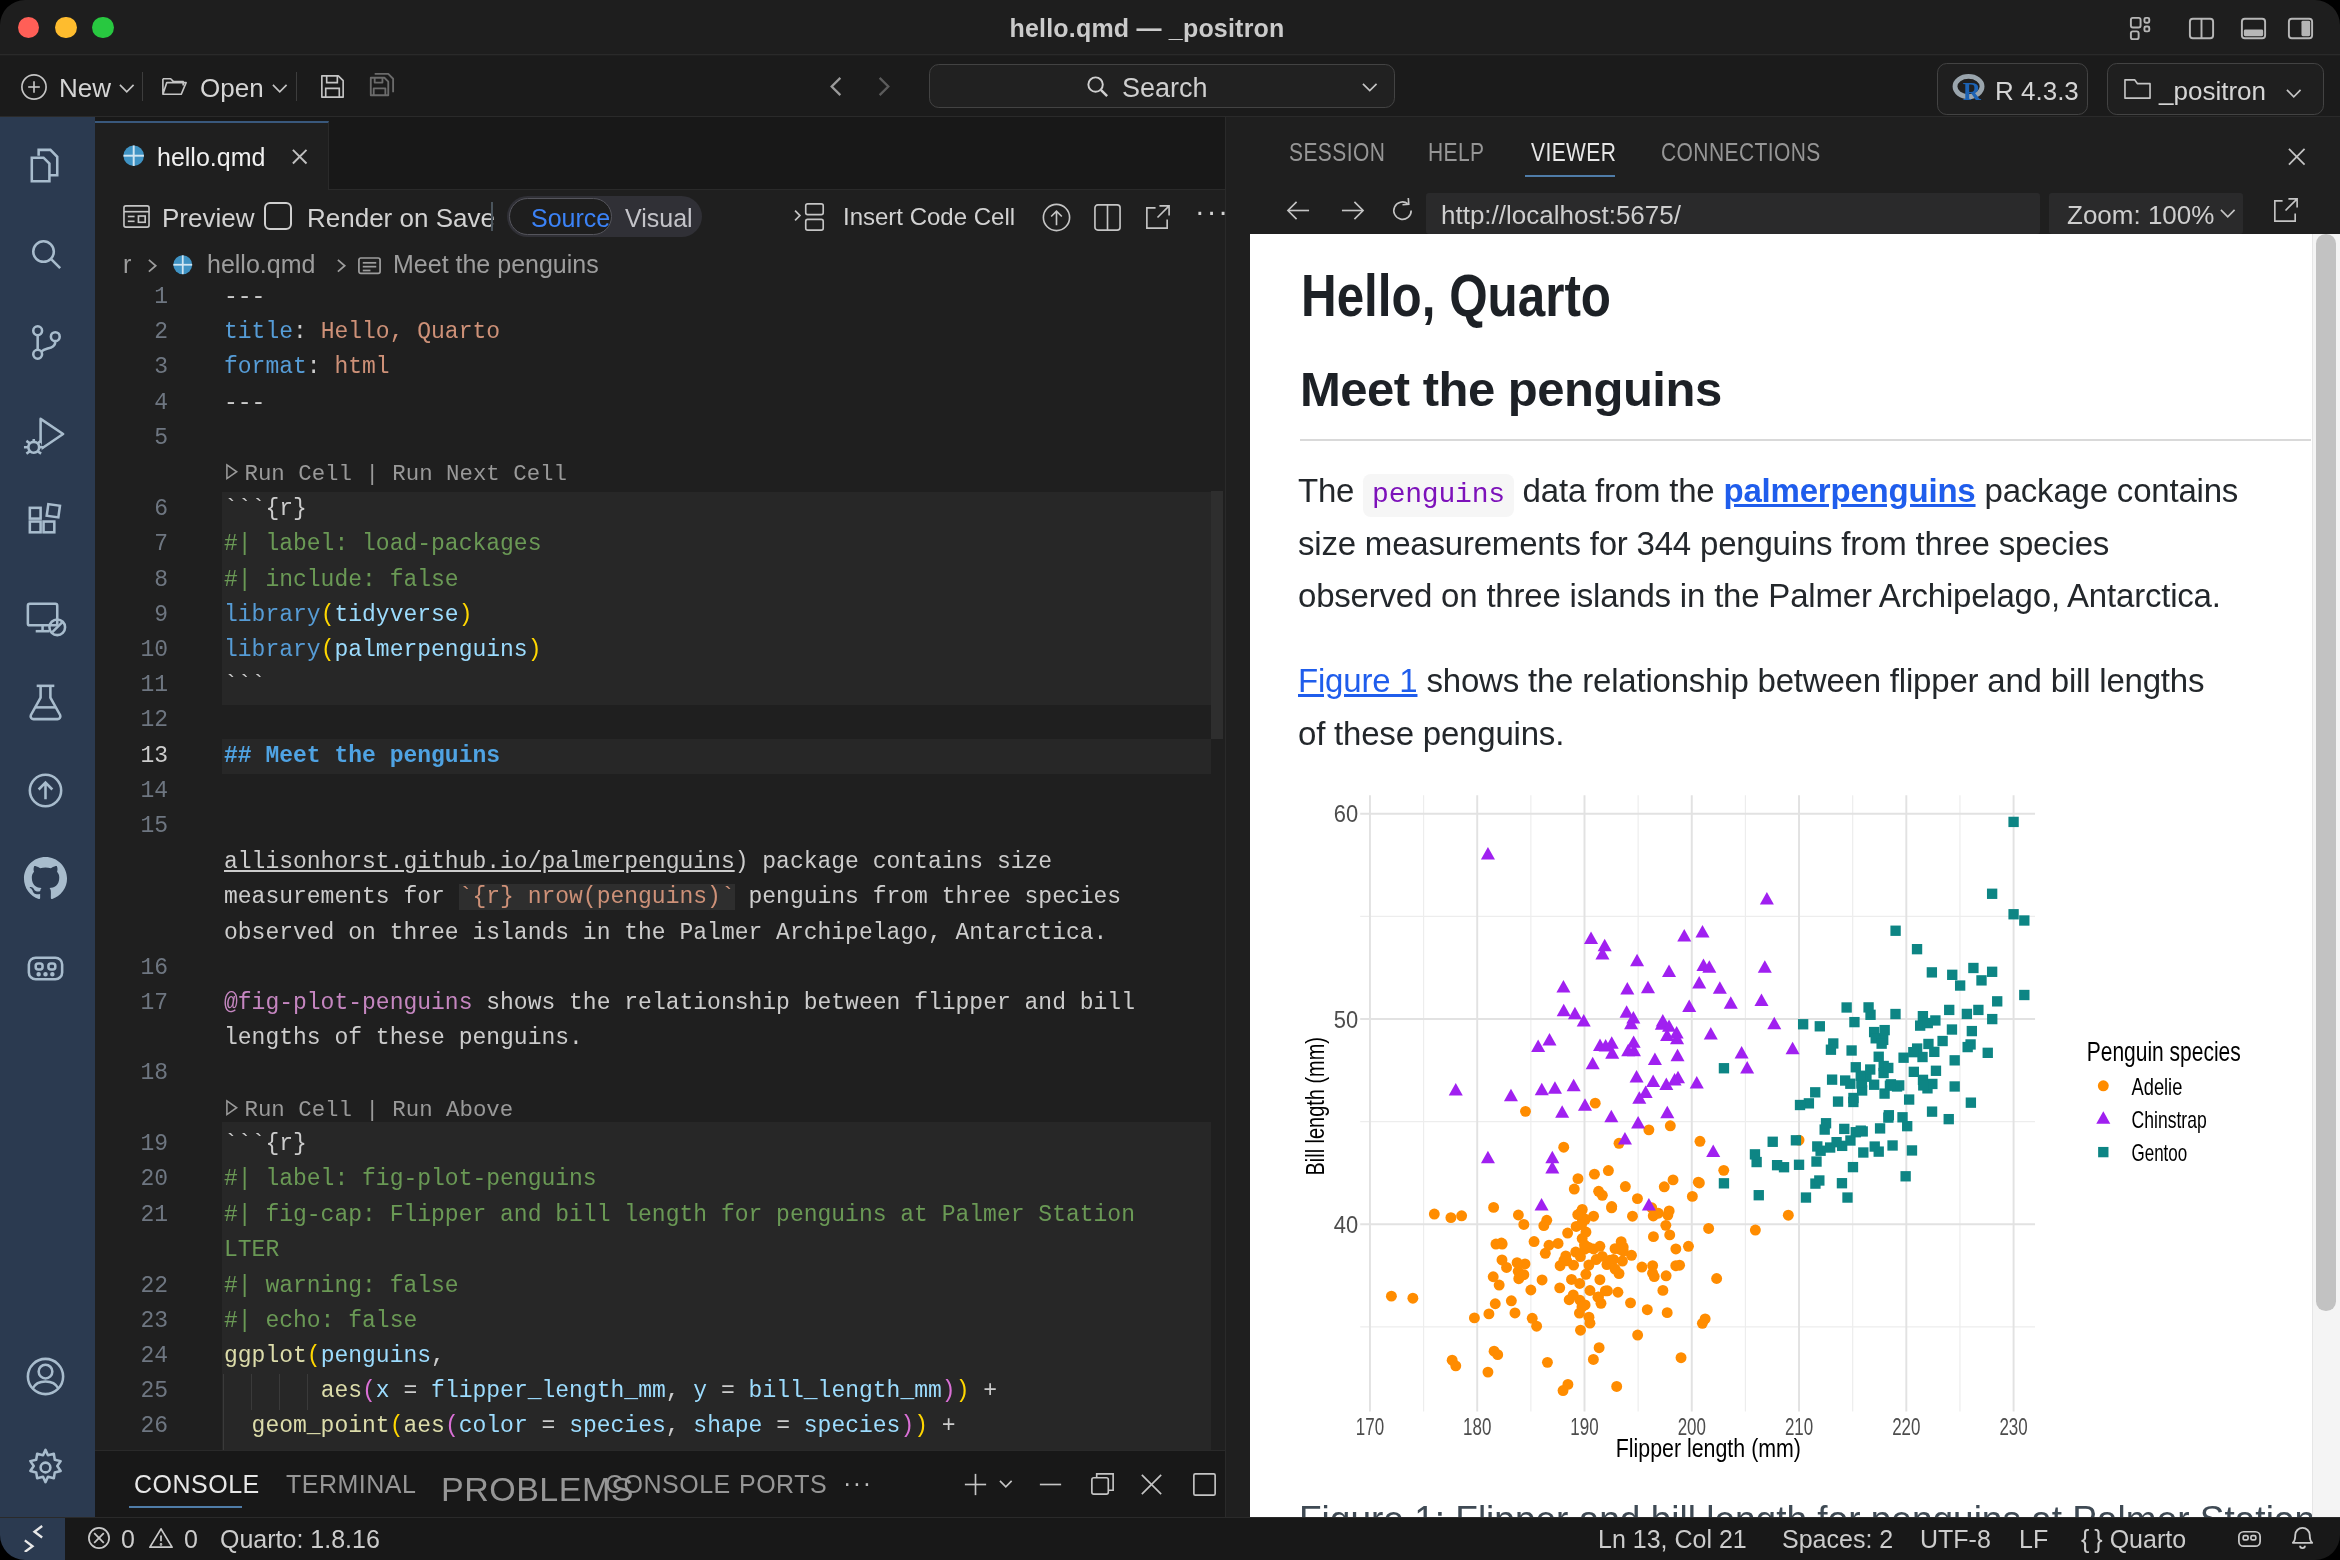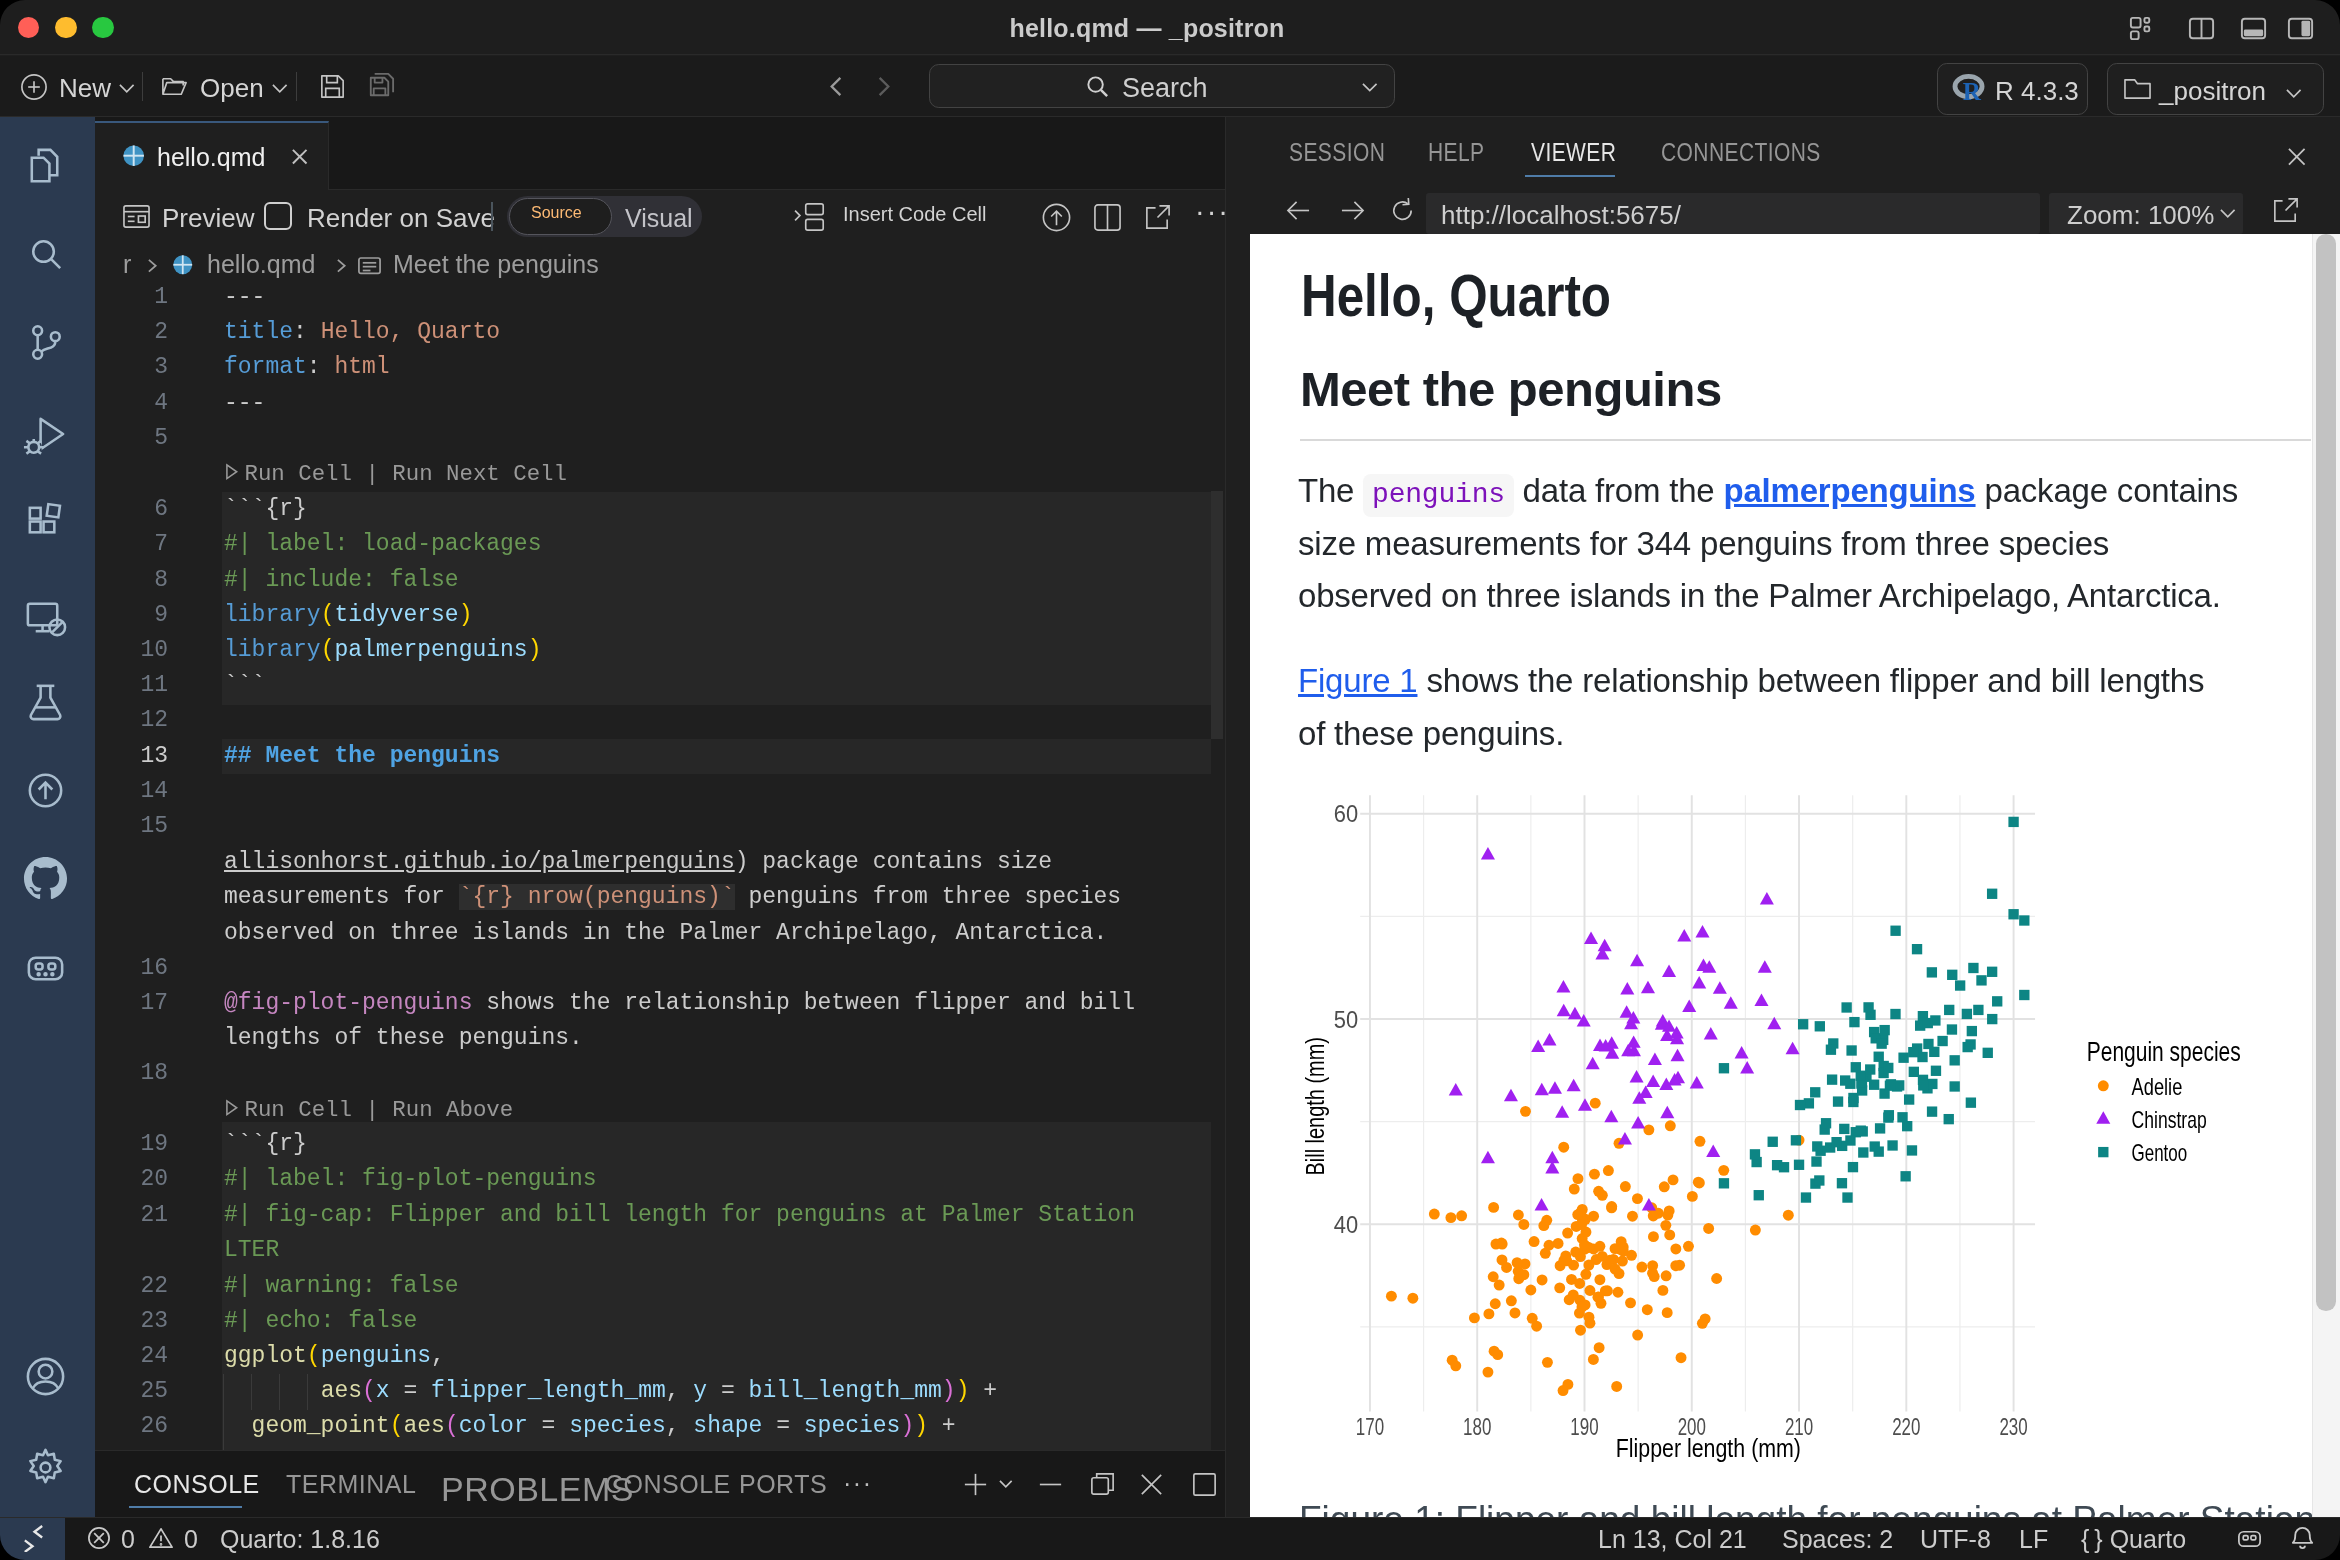--- a/index.html
+++ b/index.html
@@ -206,30 +206,30 @@
       <line x1="6" y1="19" x2="13" y2="19"></line>
       <rect x="17" y="13.5" width="7" height="6.5"></rect>
     </g>
   </svg>
 <div class="abs" style="left:162px;top:203px;color:#d2d2d2;font-size:26px">Preview</div>
 <div class="abs" style="left:264px;top:202px;width:28px;height:28px;border:2.4px solid #cfcfcf;border-radius:5.9px"></div>
 <div class="abs" style="left:307px;top:203px;color:#d2d2d2;font-size:26px">Render on Save</div>
 <div class="abs" style="left:491px;top:202px;width:1.5px;height:29px;background:#4a545c"></div>
 <div class="abs" style="left:507px;top:196px;width:195px;height:41px;background:#303036;border-radius:20.5px"></div>
 <div class="abs" style="left:509px;top:198px;width:103px;height:37px;background:#1e1e1e;border:1px solid #55555c;border-radius:18.5px"></div>
-<div class="abs" style="left:531px;top:204px;color:#fdba74;font-size:16px">Source</div>
+<div class="abs" style="left:531px;top:204px;color:#3b82f6;font-size:25px">Source</div>
 <div class="abs" style="left:625px;top:204px;color:#c3c3c8;font-size:25px">Visual</div>
 <svg class="abs" style="left:792px;top:201px" width="43" height="33" viewBox="0 0 44 34">
 <g class="ic" stroke-width="1.8">
       <path d="M3 10 l5 5 -5 5"></path>
       <rect x="14" y="3" width="18" height="11" rx="2"></rect>
       <rect x="14" y="19" width="18" height="11" rx="2"></rect>
     </g>
   </svg>
-<div class="abs" style="left:843px;top:203px;color:#d2d2d2;font-size:20px">Insert Code Cell</div>
+<div class="abs" style="left:843px;top:203px;color:#d2d2d2;font-size:24px">Insert Code Cell</div>
 <svg class="abs" style="left:1040px;top:201px" width="33" height="33" viewBox="0 0 34 34">
 <g class="ic" stroke-width="1.8">
       <circle cx="17" cy="17" r="13.5"></circle>
       <path d="M17 25 V11 M11.5 16 l5.5-5.5 5.5 5.5"></path>
     </g>
   </svg>
 <svg class="abs" style="left:1093px;top:203px" width="29" height="29" viewBox="0 0 30 30">
 <g class="ic" stroke-width="1.8">
       <rect x="2" y="2" width="26" height="26" rx="3"></rect>
       <line x1="15" y1="2" x2="15" y2="28"></line>

